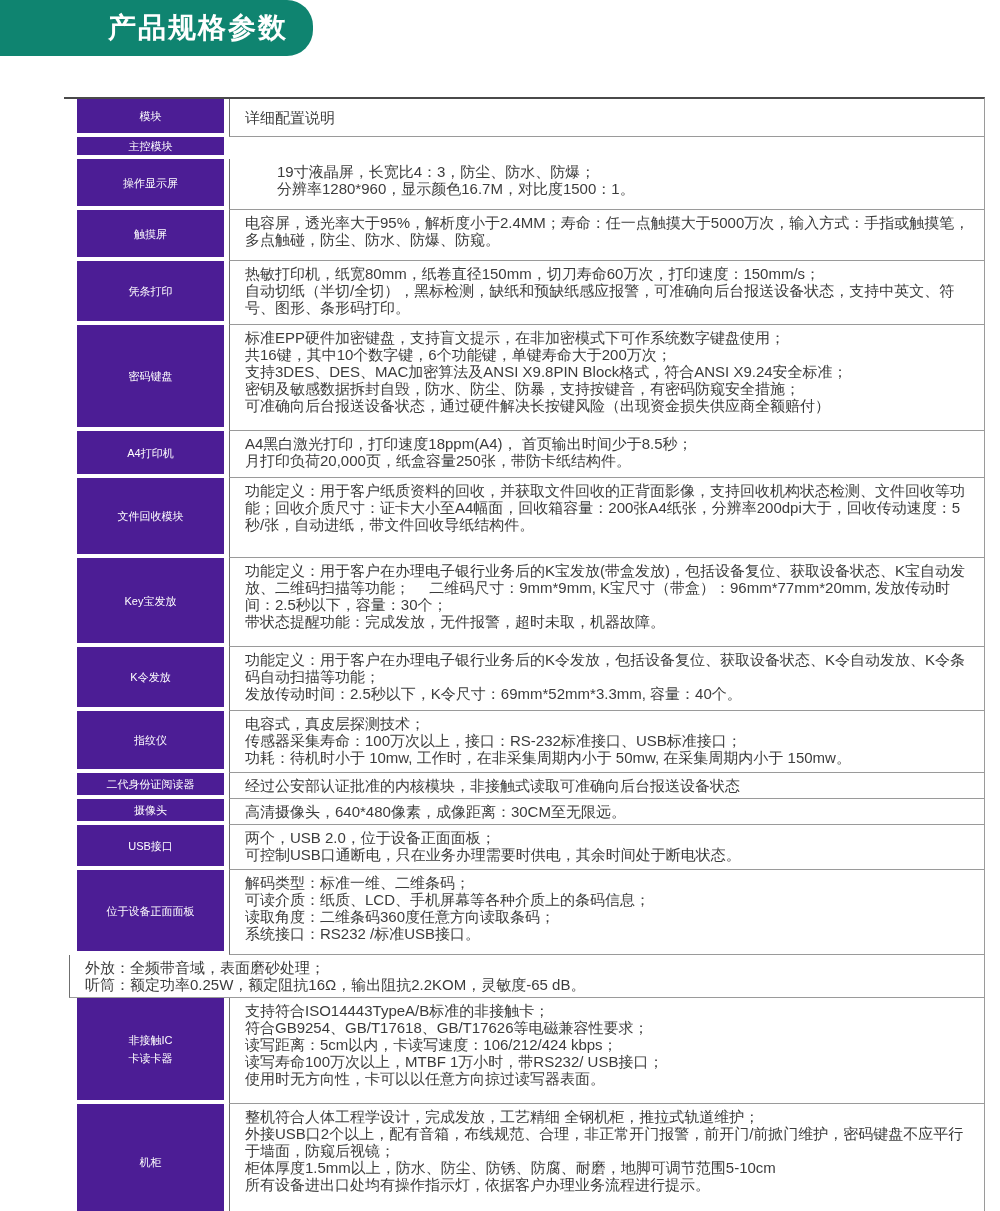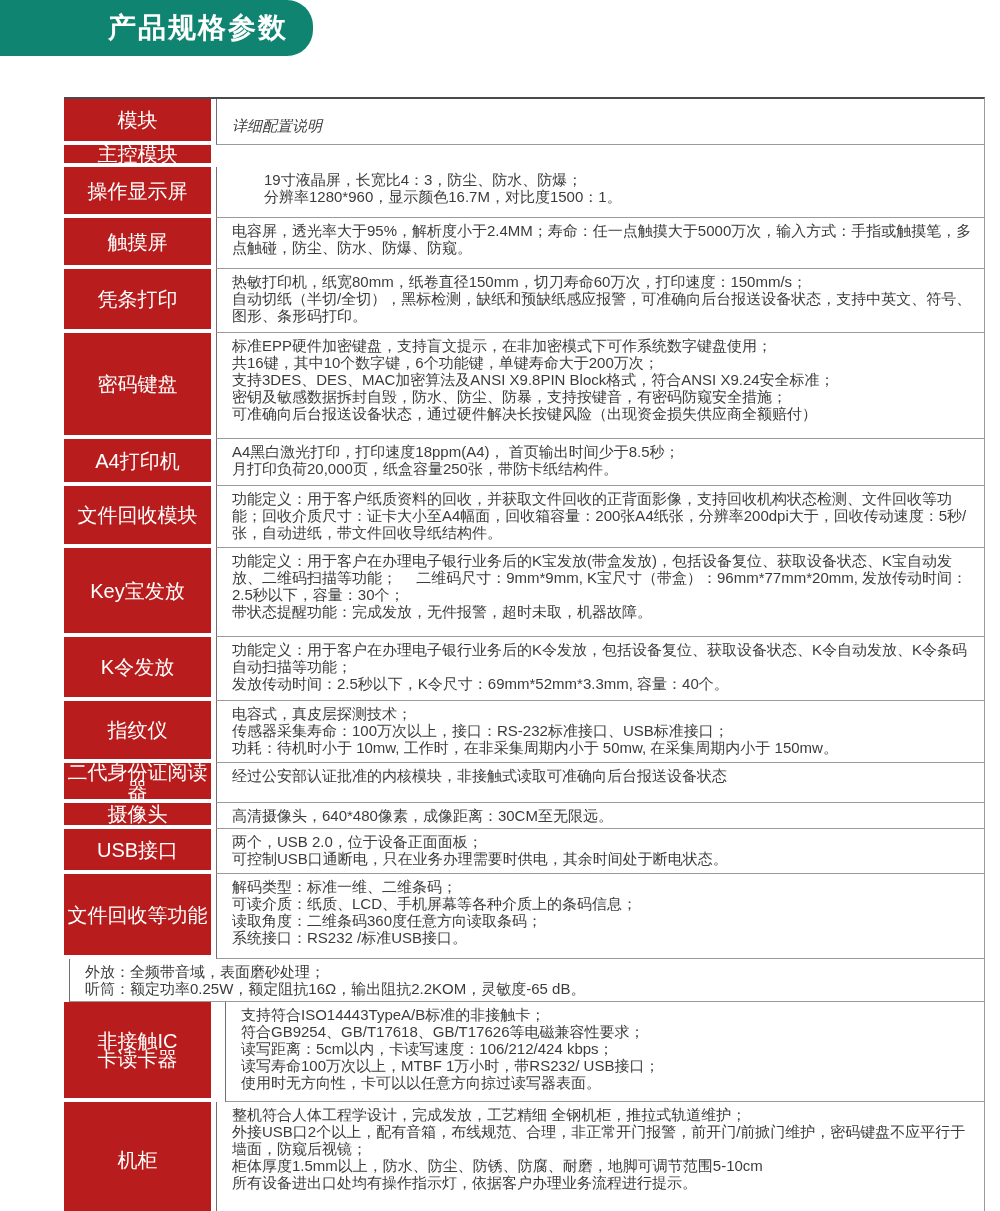--- a/index.html
+++ b/index.html
@@ -30,39 +30,40 @@
   .spec-table {
     position: absolute; left: 64px; top: 97px;
     width: 921px;
     border-top: 2px solid #4a4a4a;
     border-right: 1px solid #9a9a9a;
     background: #ffffff;
   }
   .row { display: flex; align-items: stretch; }
   .mod {
     width: 147px;
-    background: #b91c1c;
+    background: #4c1d95;
     color: #ffffff;
     display: flex; align-items: center; justify-content: center;
     text-align: center;
-    font-size: 20px; line-height: 18px;
+    font-size: 11px; line-height: 18px;
     margin-bottom: 4px;
     white-space: pre-line;
     flex-shrink: 0;
+    margin-left: 13px;
   }
   .gap { width: 5px; flex-shrink: 0; }
   .desc {
     flex: 1;
     border-left: 1px solid #6f6f6f;
     border-bottom: 1px solid #9a9a9a;
     padding: 4px 12px 4px 15px;
     font-size: 15px; line-height: 17px;
   }
   .row:last-child .desc { border-bottom: 2px solid #a8a8a8; }
-  .header-row .desc { padding-top: 18px; padding-bottom: 10px; font-style: italic; }
+  .header-row .desc { padding-top: 10px; padding-bottom: 10px; }
   .para { margin: 0; }
 </style>
 </head>
 <body>
 
 <div class="title-banner">
   <span class="title-text">产品规格参数</span>
 </div>
 
 <div class="spec-table">
@@ -120,21 +121,21 @@
     <div class="gap"></div>
     <div class="desc" style="padding-bottom: 8px;">
         <div class="para">A4黑白激光打印，打印速度18ppm(A4)， 首页输出时间少于8.5秒；</div>
         <div class="para">月打印负荷20,000页，纸盒容量250张，带防卡纸结构件。</div>
       </div>
   </div>
 
   <div class="row">
     <div class="mod">文件回收模块</div>
     <div class="gap"></div>
-    <div class="desc" style="padding-bottom: 6px;">
+    <div class="desc" style="padding-bottom: 24px;">
         <div class="para">功能定义：用于客户纸质资料的回收，并获取文件回收的正背面影像，支持回收机构状态检测、文件回收等功能；回收介质尺寸：证卡大小至A4幅面，回收箱容量：200张A4纸张，分辨率200dpi大于，回收传动速度：5秒/张，自动进纸，带文件回收导纸结构件。</div>
       </div>
   </div>
 
   <div class="row">
     <div class="mod">Key宝发放</div>
     <div class="gap"></div>
     <div class="desc" style="padding-bottom: 16px;">
         <div class="para">功能定义：用于客户在办理电子银行业务后的K宝发放(带盒发放)，包括设备复位、获取设备状态、K宝自动发放、二维码扫描等功能；　 二维码尺寸：9mm*9mm, K宝尺寸（带盒）：96mm*77mm*20mm, 发放传动时间：2.5秒以下，容量：30个；</div>
         <div class="para">带状态提醒功能：完成发放，无件报警，超时未取，机器故障。</div>
@@ -179,21 +180,21 @@
   <div class="row">
     <div class="mod">USB接口</div>
     <div class="gap"></div>
     <div class="desc" style="padding-bottom: 6px;">
         <div class="para">两个，USB 2.0，位于设备正面面板；</div>
         <div class="para">可控制USB口通断电，只在业务办理需要时供电，其余时间处于断电状态。</div>
       </div>
   </div>
 
   <div class="row">
-    <div class="mod">文件回收等功能</div>
+    <div class="mod">位于设备正面面板</div>
     <div class="gap"></div>
     <div class="desc" style="padding-bottom: 12px;">
         <div class="para">解码类型：标准一维、二维条码；</div>
         <div class="para">可读介质：纸质、LCD、手机屏幕等各种介质上的条码信息；</div>
         <div class="para">读取角度：二维条码360度任意方向读取条码；</div>
         <div class="para">系统接口：RS232 /标准USB接口。</div>
       </div>
   </div>
 
   <div class="row">
@@ -201,21 +202,21 @@
     <div class="desc">
         <div class="para">外放：全频带音域，表面磨砂处理；</div>
         <div class="para">听筒：额定功率0.25W，额定阻抗16Ω，输出阻抗2.2KOM，灵敏度-65 dB。</div>
       </div>
   </div>
 
   <div class="row">
     <div class="mod">非接触IC
 卡读卡器</div>
     <div class="gap"></div>
-    <div class="desc" style="padding-bottom: 10px; margin-left: 9px;">
+    <div class="desc" style="padding-bottom: 16px;">
         <div class="para">支持符合ISO14443TypeA/B标准的非接触卡；</div>
         <div class="para">符合GB9254、GB/T17618、GB/T17626等电磁兼容性要求；</div>
         <div class="para">读写距离：5cm以内，卡读写速度：106/212/424 kbps；</div>
         <div class="para">读写寿命100万次以上，MTBF 1万小时，带RS232/ USB接口；</div>
         <div class="para">使用时无方向性，卡可以以任意方向掠过读写器表面。</div>
       </div>
   </div>
 
   <div class="row">
     <div class="mod">机柜</div>

